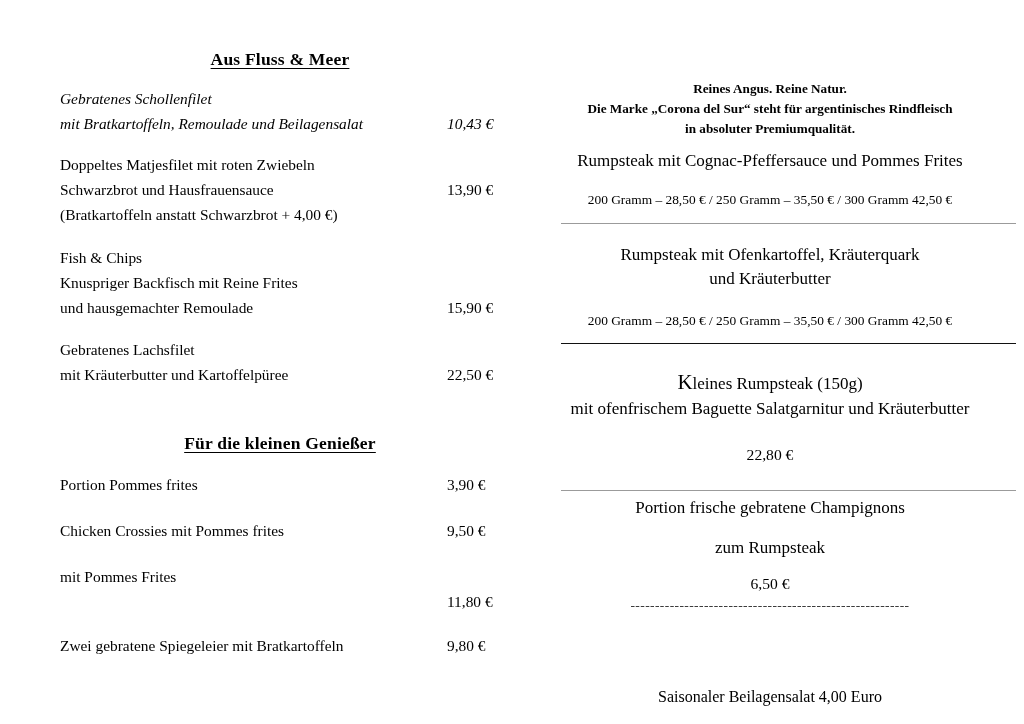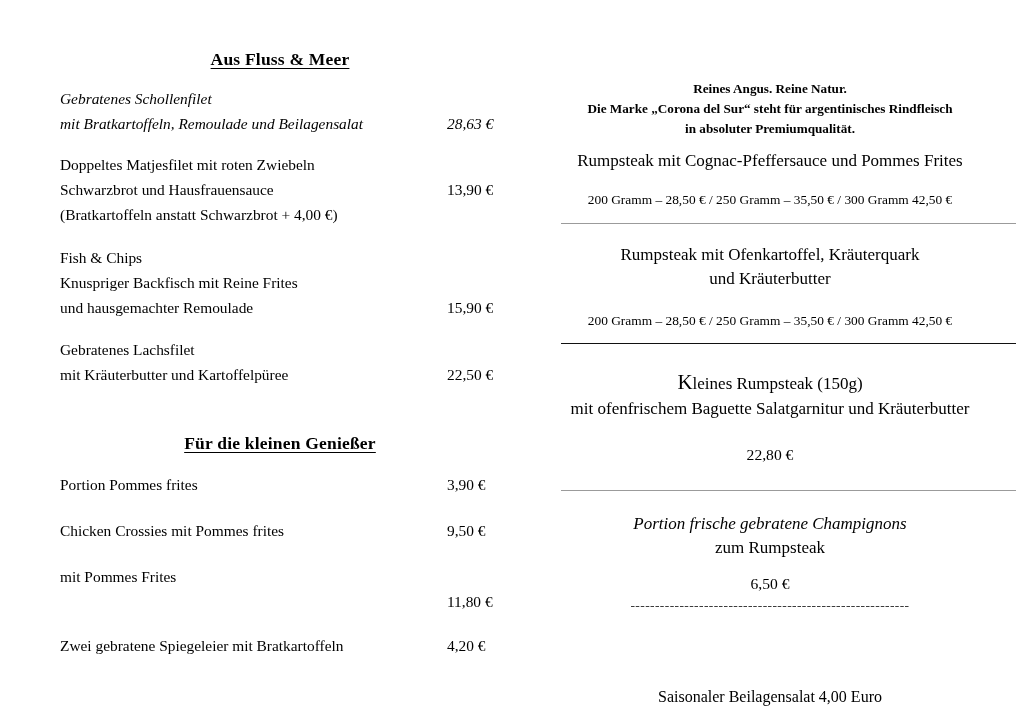--- a/index.html
+++ b/index.html
@@ -153,21 +153,21 @@
 <div class="page">
 
   <div class="col col-left">
 
     <div class="section-title title-left-1">Aus Fluss &amp; Meer</div>
 
     <div class="dish" style="top:86px;font-style:italic;">
       <div class="dish-lines">
         <div class="dish-line">Gebratenes Schollenfilet</div>
         <div class="dish-line">mit Bratkartoffeln, Remoulade und Beilagensalat</div>
-        <div class="dish-price" style="top:25px;">28,63 €</div>
+        <div class="dish-price" style="top:25px;">10,43 €</div>
       </div>
     </div>
 
     <div class="dish" style="top:152px;">
       <div class="dish-lines">
         <div class="dish-line">Doppeltes Matjesfilet mit roten Zwiebeln</div>
         <div class="dish-line">Schwarzbrot und Hausfrauensauce</div>
         <div class="dish-line">(Bratkartoffeln anstatt Schwarzbrot + 4,00 €)</div>
         <div class="dish-price" style="top:25px;">13,90 €</div>
       </div>
@@ -209,21 +209,21 @@
     <div class="dish" style="top:564px;">
       <div class="dish-lines">
         <div class="dish-line">mit Pommes Frites</div>
         <div class="dish-price" style="top:25px;">11,80 €</div>
       </div>
     </div>
 
     <div class="dish" style="top:633px;">
       <div class="dish-lines">
         <div class="dish-line">Zwei gebratene Spiegeleier mit Bratkartoffeln</div>
-        <div class="dish-price" style="top:0;">4,20 €</div>
+        <div class="dish-price" style="top:0;">9,80 €</div>
       </div>
     </div>
 
   </div>
 
   <div class="col col-right">
 
 
     <div class="r-sub" style="top:79px;">Reines Angus. Reine Natur.</div>
     <div class="r-sub" style="top:99px;">Die Marke „Corona del Sur“ steht für argentinisches Rindfleisch</div>
@@ -239,21 +239,21 @@
     <div class="r-grams" style="top:311px;">200 Gramm – 28,50 € / 250 Gramm – 35,50 € / 300 Gramm 42,50 €</div>
 
     <hr class="rule rule-dark" style="top:343px;">
 
     <div class="r-dish" style="top:371px;"><span class="bigcap">K</span><span>leines Rumpsteak (150g)</span></div>
     <div class="r-dish" style="top:396px;">mit ofenfrischem Baguette Salatgarnitur und Kräuterbutter</div>
     <div class="r-price" style="top:444px;">22,80 €</div>
 
     <hr class="rule rule-gray" style="top:490px;">
 
-    <div class="r-dish" style="top:511px;font-style:italic;">Portion frische gebratene Champignons</div>
+    <div class="r-dish" style="top:495px;">Portion frische gebratene Champignons</div>
     <div class="r-dish" style="top:535px;">zum Rumpsteak</div>
     <div class="r-price" style="top:573px;">6,50 €</div>
 
     <div class="dashed-row" style="top:597px;">---------------------------------------------------------</div>
 
     <div class="r-note" style="top:685px;">Saisonaler Beilagensalat 4,00 Euro</div>
 
   </div>
 
 </div>

